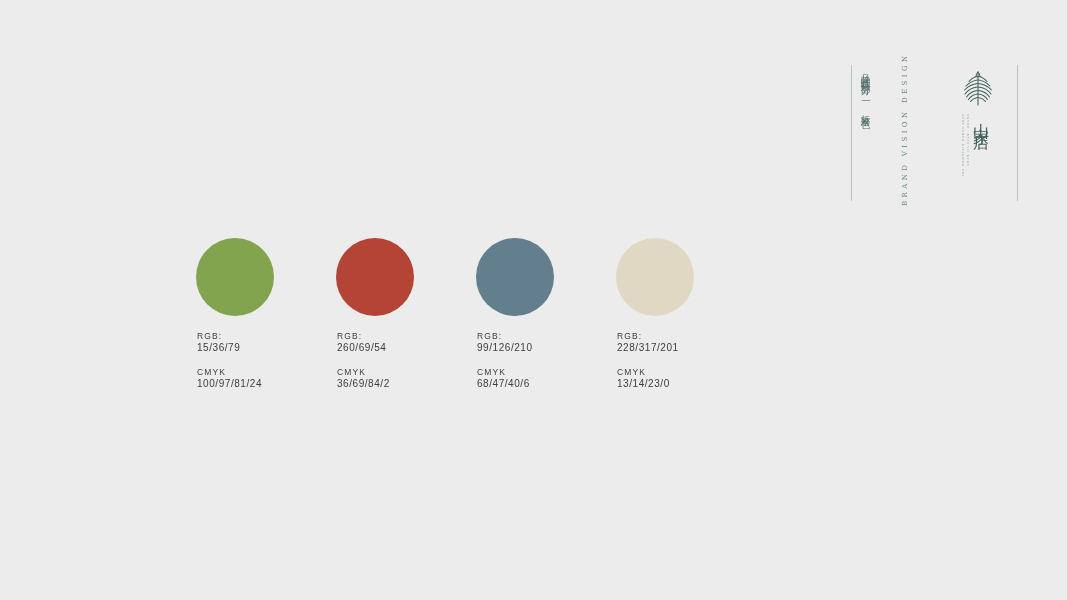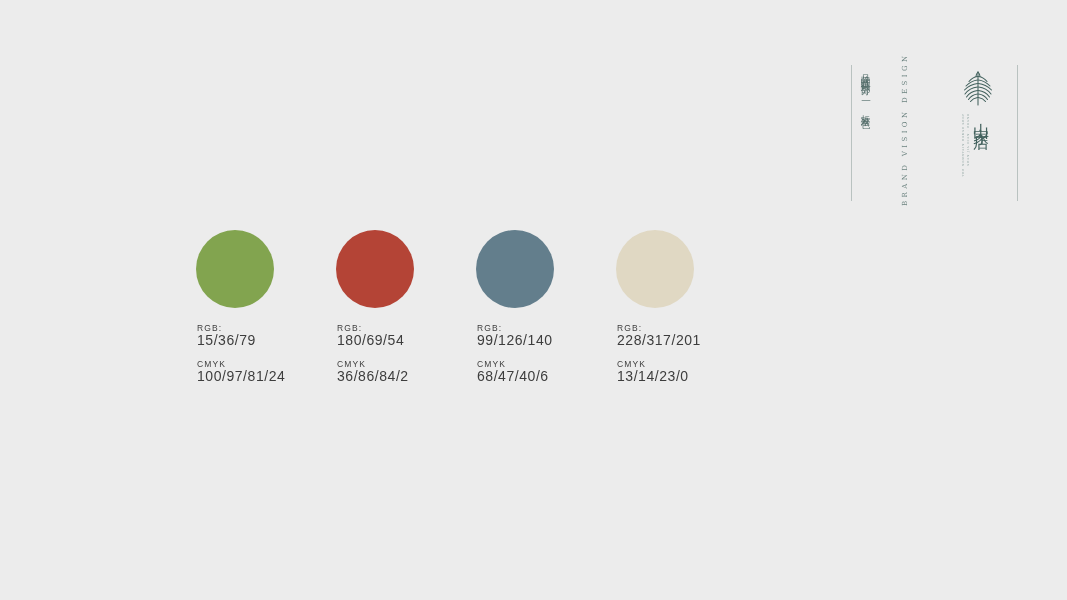--- a/index.html
+++ b/index.html
@@ -18,21 +18,21 @@
     position: relative;
     width: 1067px;
     height: 600px;
     background: #ececec;
   }
 
   
   #swatch-row {
     position: absolute;
     left: 196px;
-    top: 230px;
+    top: 238px;
     width: 540px;
     height: 160px;
   }
   .swatch {
     position: absolute;
     top: 0;
     width: 140px;
     height: 160px;
   }
   .swatch-dot {
@@ -51,21 +51,21 @@
   .spec-key {
     display: block;
     font-size: 8.5px;
     letter-spacing: 1.15px;
     color: #3d3d3d;
     line-height: 12px;
     font-weight: 400;
   }
   .spec-val {
     display: block;
-    font-size: 14px;
+    font-size: 10px;
     letter-spacing: 0.55px;
     color: #3d3d3d;
     line-height: 12px;
     font-weight: 400;
     white-space: nowrap;
   }
 
   
   #brand-block {
     position: absolute;
@@ -185,35 +185,35 @@
           <span class="spec-val">100/97/81/24</span>
         </div>
       </div>
     </div>
 
     <div class="swatch" style="left:140px">
       <span class="swatch-dot" style="background:#b44436"></span>
       <div class="swatch-info">
         <div class="spec-group">
           <span class="spec-key">RGB:</span>
-          <span class="spec-val">180/69/54</span>
-        </div>
-        <div class="spec-group">
-          <span class="spec-key">CMYK</span>
-          <span class="spec-val">36/86/84/2</span>
+          <span class="spec-val">260/69/54</span>
+        </div>
+        <div class="spec-group">
+          <span class="spec-key">CMYK</span>
+          <span class="spec-val">36/69/84/2</span>
         </div>
       </div>
     </div>
 
     <div class="swatch" style="left:280px">
       <span class="swatch-dot" style="background:#637e8c"></span>
       <div class="swatch-info">
         <div class="spec-group">
           <span class="spec-key">RGB:</span>
-          <span class="spec-val">99/126/140</span>
+          <span class="spec-val">99/126/210</span>
         </div>
         <div class="spec-group">
           <span class="spec-key">CMYK</span>
           <span class="spec-val">68/47/40/6</span>
         </div>
       </div>
     </div>
 
     <div class="swatch" style="left:420px">
       <span class="swatch-dot" style="background:#e0d8c3"></span>

